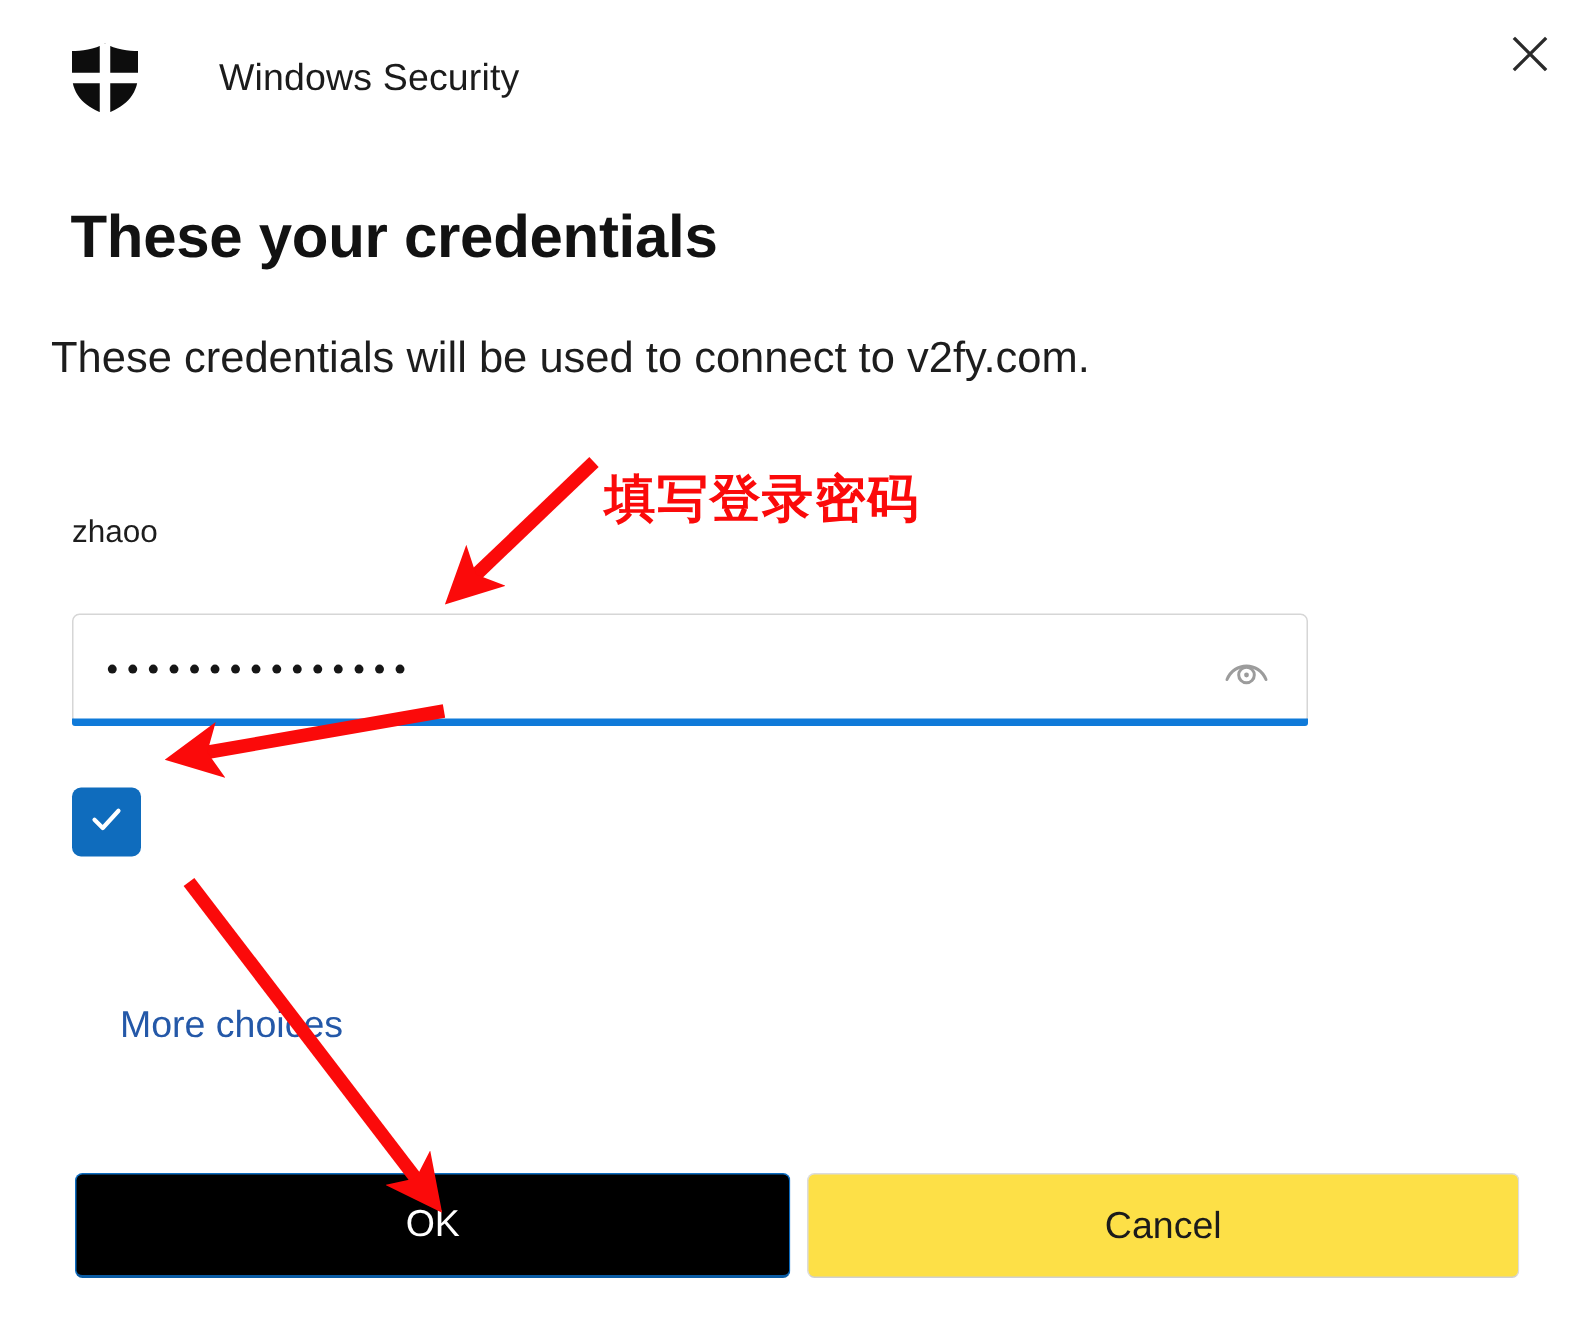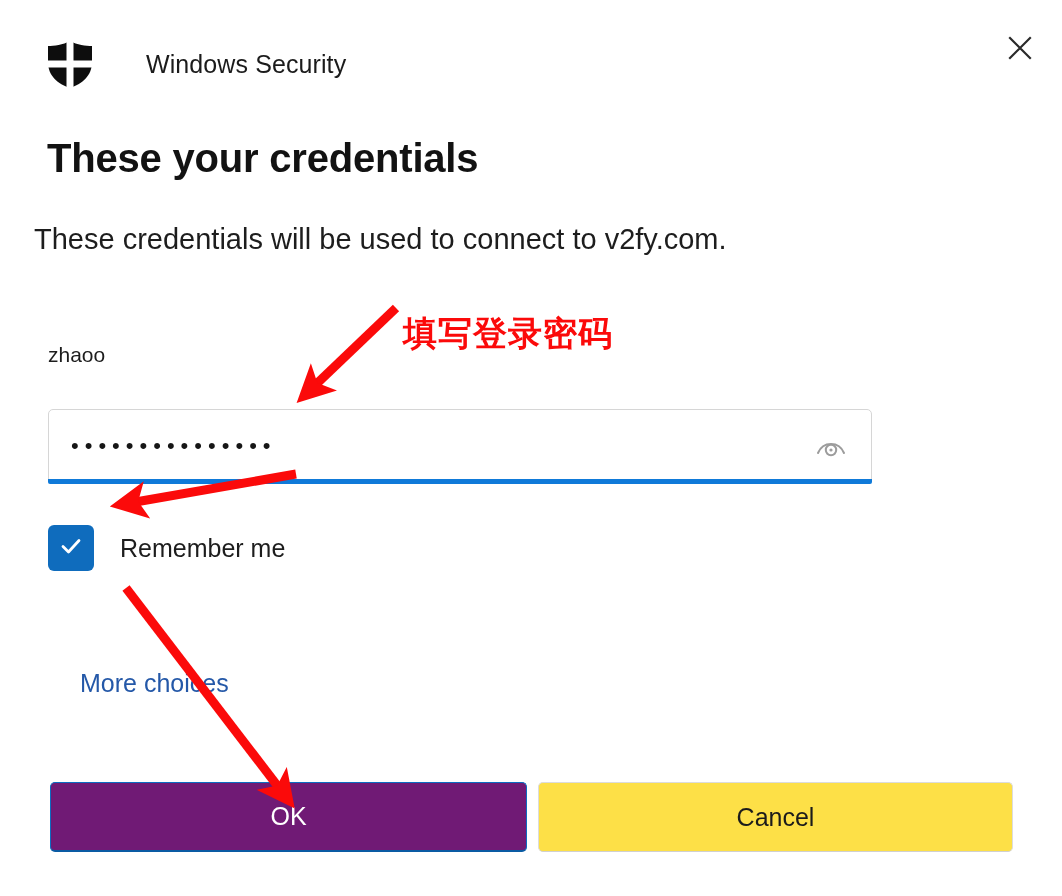--- a/index.html
+++ b/index.html
@@ -13,21 +13,21 @@
     position: relative;
     overflow: hidden;
     font-family: "Liberation Sans", sans-serif;
     color: #1b1b1b;
     -webkit-font-smoothing: antialiased;
   }
 
   
   #titlebar {
     position: absolute;
-    left: 0; top: 12px;
+    left: 0; top: 0;
     width: 1062px;
     height: 86px;
   }
   #shield-icon {
     position: absolute;
     left: 44px;
     top: 26px;
     width: 52px;
     height: 52px;
   }
@@ -173,21 +173,21 @@
   }
 
   
   #ok-button {
     position: absolute;
     left: 50px;
     top: 782px;
     width: 477px;
     height: 70px;
     box-sizing: border-box;
-    background: #701a75;
+    background: #000000;
     border: 1px solid #0c6cc0;
     border-bottom: 2px solid #0a5ba3;
     border-radius: 5px;
     color: #ffffff;
     font-size: 25px;
     font-family: "Liberation Sans", sans-serif;
     display: flex;
     align-items: center;
     justify-content: center;
     cursor: pointer;
@@ -276,21 +276,20 @@
 <div id="password-underline"></div>
 
 <div id="remember-row">
   <div id="remember-checkbox">
     <span>
       <svg viewBox="0 0 28 28" width="28" height="28" aria-hidden="true">
         <path d="M6 14.5 L11.5 20 L22 8.5" stroke="#ffffff" stroke-width="2.8" fill="none" stroke-linecap="round" stroke-linejoin="round"></path>
       </svg>
     </span>
   </div>
-  <div id="remember-label">Remember me</div>
 </div>
 
 <div id="more-choices">More choices</div>
 
 <button id="ok-button">OK</button>
 <button id="cancel-button">Cancel</button>
 
 <div id="annotation-layer">
   <svg width="1062" height="896" viewBox="0 0 1062 896" aria-hidden="true">
     <defs>

